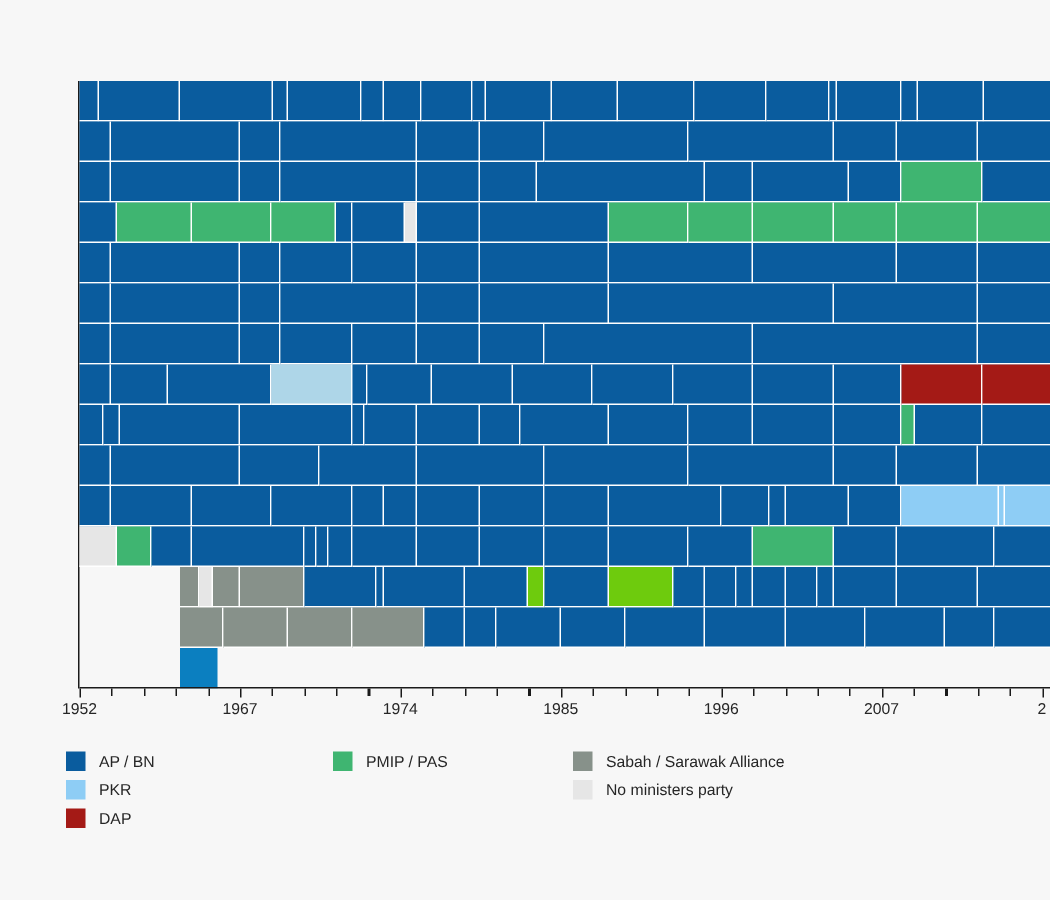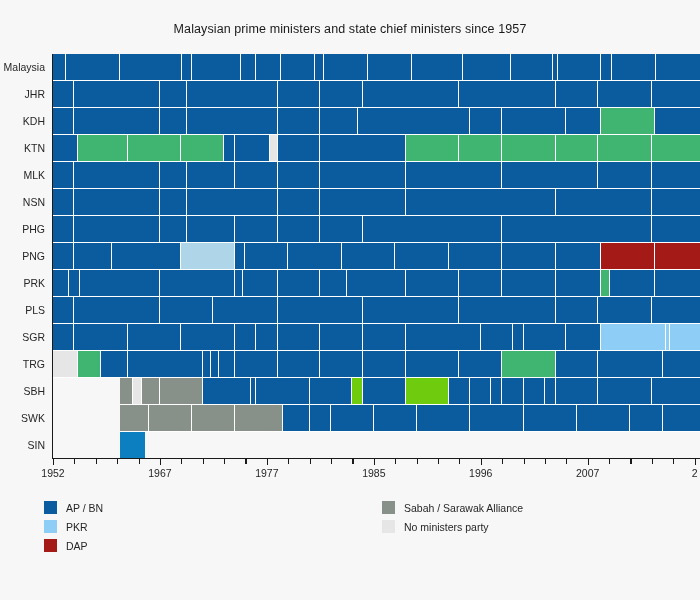--- a/index.html
+++ b/index.html
@@ -132,39 +132,21 @@
     font-size: 10.5px;
     color: #262626;
     white-space: nowrap;
   }
 </style>
 </head>
 <body>
 
 <div id="chart-root">
 
-  <div class="chart-title">Malaysian prime ministers and state chief ministers since 1957</div>
-
-  <div id="yaxis">
-      <div class="ytick" style="top: 0px;">Malaysia</div>
-      <div class="ytick" style="top: 27px;">JHR</div>
-      <div class="ytick" style="top: 54px;">KDH</div>
-      <div class="ytick" style="top: 81px;">KTN</div>
-      <div class="ytick" style="top: 108px;">MLK</div>
-      <div class="ytick" style="top: 135px;">NSN</div>
-      <div class="ytick" style="top: 162px;">PHG</div>
-      <div class="ytick" style="top: 189px;">PNG</div>
-      <div class="ytick" style="top: 216px;">PRK</div>
-      <div class="ytick" style="top: 243px;">PLS</div>
-      <div class="ytick" style="top: 270px;">SGR</div>
-      <div class="ytick" style="top: 297px;">TRG</div>
-      <div class="ytick" style="top: 324px;">SBH</div>
-      <div class="ytick" style="top: 351px;">SWK</div>
-      <div class="ytick" style="top: 378px;">SIN</div>
-    </div>
+
   <div id="yaxis-line"></div>
   <div id="plot">
       <div class="row" style="top: 0px;">
         <div class="seg" title="Malaysia 1957-1958.2" style="left: 0px; width: 12.8331px; background: rgb(10, 92, 158);"></div>
         <div class="seg" title="Malaysia 1958.2-1963.3" style="left: 12.8331px; width: 54.5405px; background: rgb(10, 92, 158);"></div>
         <div class="seg" title="Malaysia 1963.3-1969.1" style="left: 67.3736px; width: 62.0264px; background: rgb(10, 92, 158);"></div>
         <div class="seg" title="Malaysia 1969.1-1970" style="left: 129.4px; width: 9.62479px; background: rgb(10, 92, 158);"></div>
         <div class="seg" title="Malaysia 1970-1974.6" style="left: 139.025px; width: 49.1934px; background: rgb(10, 92, 158);"></div>
         <div class="seg" title="Malaysia 1974.6-1976" style="left: 188.218px; width: 14.9719px; background: rgb(10, 92, 158);"></div>
         <div class="seg" title="Malaysia 1976-1978.3" style="left: 203.19px; width: 24.5967px; background: rgb(10, 92, 158);"></div>
@@ -415,21 +397,21 @@
       <div class="xtick-mark" style="left: 544.934px;"></div>
       <div class="xtick-mark" style="left: 566.322px;"></div>
       <div class="xtick-mark major" style="left: 587.711px;"></div>
       <div class="xtick-mark" style="left: 609.099px;"></div>
       <div class="xtick-mark" style="left: 630.488px;"></div>
       <div class="xtick-mark" style="left: 651.876px;"></div>
       <div class="xtick-mark" style="left: 673.264px;"></div>
       <div class="xtick-mark major" style="left: 694.653px;"></div>
       <div class="xtick-label" style="left: 53px;">1952</div>
       <div class="xtick-label" style="left: 159.942px;">1967</div>
-      <div class="xtick-label" style="left: 266.884px;">1977</div>
+      <div class="xtick-label" style="left: 266.884px;">1974</div>
       <div class="xtick-label" style="left: 373.826px;">1985</div>
       <div class="xtick-label" style="left: 480.769px;">1996</div>
       <div class="xtick-label" style="left: 587.711px;">2007</div>
       <div class="xtick-label" style="left: 694.653px;">2</div>
     </div>
 
   <div id="legend">
       <div class="legend-col" style="left: 44px;">
         <div class="legend-item">
           <span class="legend-swatch" style="background: rgb(10, 92, 158);"></span>
@@ -438,20 +420,24 @@
         <div class="legend-item">
           <span class="legend-swatch" style="background: rgb(142, 205, 245);"></span>
           <span class="legend-label">PKR</span>
         </div>
         <div class="legend-item">
           <span class="legend-swatch" style="background: rgb(164, 26, 22);"></span>
           <span class="legend-label">DAP</span>
         </div>
       </div>
       <div class="legend-col" style="left: 222px;">
+        <div class="legend-item">
+          <span class="legend-swatch" style="background: rgb(63, 181, 113);"></span>
+          <span class="legend-label">PMIP / PAS</span>
+        </div>
       </div>
       <div class="legend-col" style="left: 382px;">
         <div class="legend-item">
           <span class="legend-swatch" style="background: rgb(135, 145, 138);"></span>
           <span class="legend-label">Sabah / Sarawak Alliance</span>
         </div>
         <div class="legend-item">
           <span class="legend-swatch" style="background: rgb(230, 230, 230);"></span>
           <span class="legend-label">No ministers party</span>
         </div>

